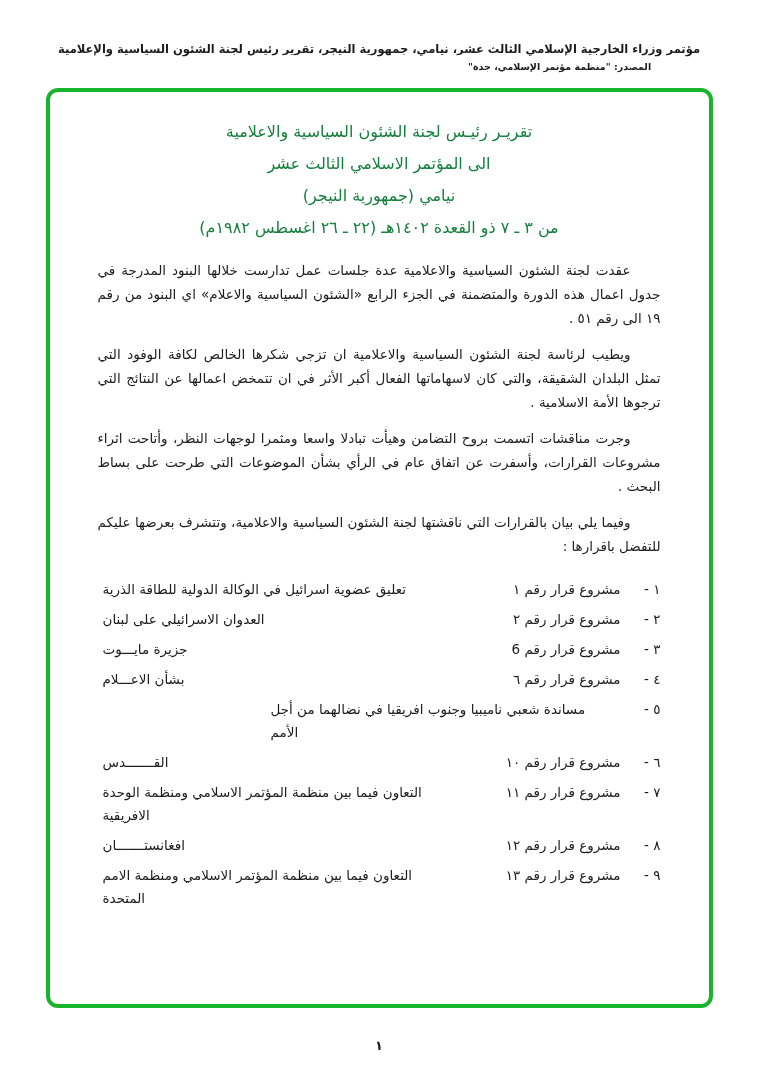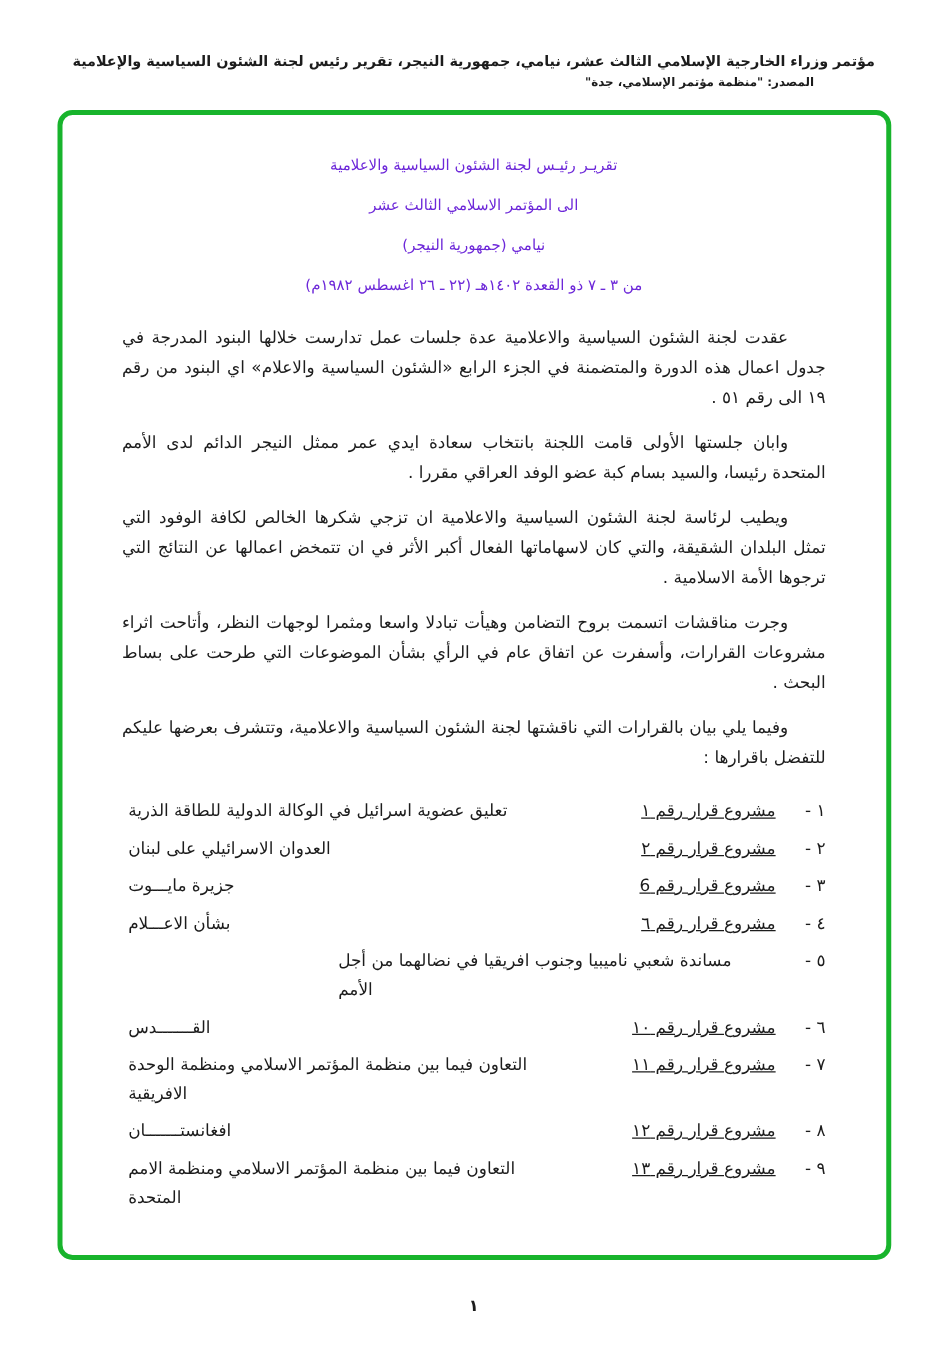--- a/index.html
+++ b/index.html
@@ -54,24 +54,24 @@
     overflow: hidden;
     direction: rtl;
   }
   
   .title-block {
     text-align: center;
     margin-top: 6px;
     margin-bottom: 20px;
   }
   .title-line {
-    font-size: 12px;
+    font-size: 16px;
     line-height: 20px;
     margin-bottom: 12px;
-    color: #6d28d9;
+    color: #15803d;
   }
   
   .paragraphs p {
     font-size: 13.5px;
     line-height: 24px;
     text-align: justify;
     text-indent: 30px;
     margin-bottom: 12px;
     color: #1d1d1d;
   }
@@ -89,21 +89,20 @@
   }
   .res-num {
     width: 40px;
     flex: 0 0 40px;
     white-space: nowrap;
   }
   .res-label {
     width: 168px;
     flex: 0 0 168px;
     white-space: nowrap;
-    text-decoration: underline;
   }
   .res-desc {
     width: 320px;
     flex: 0 0 320px;
     margin-right: 30px;
     text-align: left;
   }
   
   .page-number {
     position: absolute;
@@ -129,21 +128,20 @@
 
     <div class="title-block">
       <div class="title-line">تقريـر رئيـس لجنة الشئون السياسية والاعلامية</div>
       <div class="title-line">الى المؤتمر الاسلامي الثالث عشر</div>
       <div class="title-line">نيامي (جمهورية النيجر)</div>
       <div class="title-line">من ٣ ـ ٧ ذو القعدة ١٤٠٢هـ (٢٢ ـ ٢٦ اغسطس ١٩٨٢م)</div>
     </div>
 
     <div class="paragraphs">
       <p>عقدت لجنة الشئون السياسية والاعلامية عدة جلسات عمل تدارست خلالها البنود المدرجة في جدول اعمال هذه الدورة والمتضمنة في الجزء الرابع «الشئون السياسية والاعلام» اي البنود من رقم ١٩ الى رقم ٥١ .</p>
-      <p>وابان جلستها الأولى قامت اللجنة بانتخاب سعادة ايدي عمر ممثل النيجر الدائم لدى الأمم المتحدة رئيسا، والسيد بسام كبة عضو الوفد العراقي مقررا .</p>
       <p>ويطيب لرئاسة لجنة الشئون السياسية والاعلامية ان تزجي شكرها الخالص لكافة الوفود التي تمثل البلدان الشقيقة، والتي كان لاسهاماتها الفعال أكبر الأثر في ان تتمخض اعمالها عن النتائج التي ترجوها الأمة الاسلامية .</p>
       <p>وجرت مناقشات اتسمت بروح التضامن وهيأت تبادلا واسعا ومثمرا لوجهات النظر، وأتاحت اثراء مشروعات القرارات، وأسفرت عن اتفاق عام في الرأي بشأن الموضوعات التي طرحت على بساط البحث .</p>
       <p>وفيما يلي بيان بالقرارات التي ناقشتها لجنة الشئون السياسية والاعلامية، وتتشرف بعرضها عليكم للتفضل باقرارها :</p>
     </div>
 
     <div class="res-list">
 
       <div class="res-row">
         <span class="res-num">١ -</span>
         <span class="res-label">مشروع قرار رقم ١</span>

